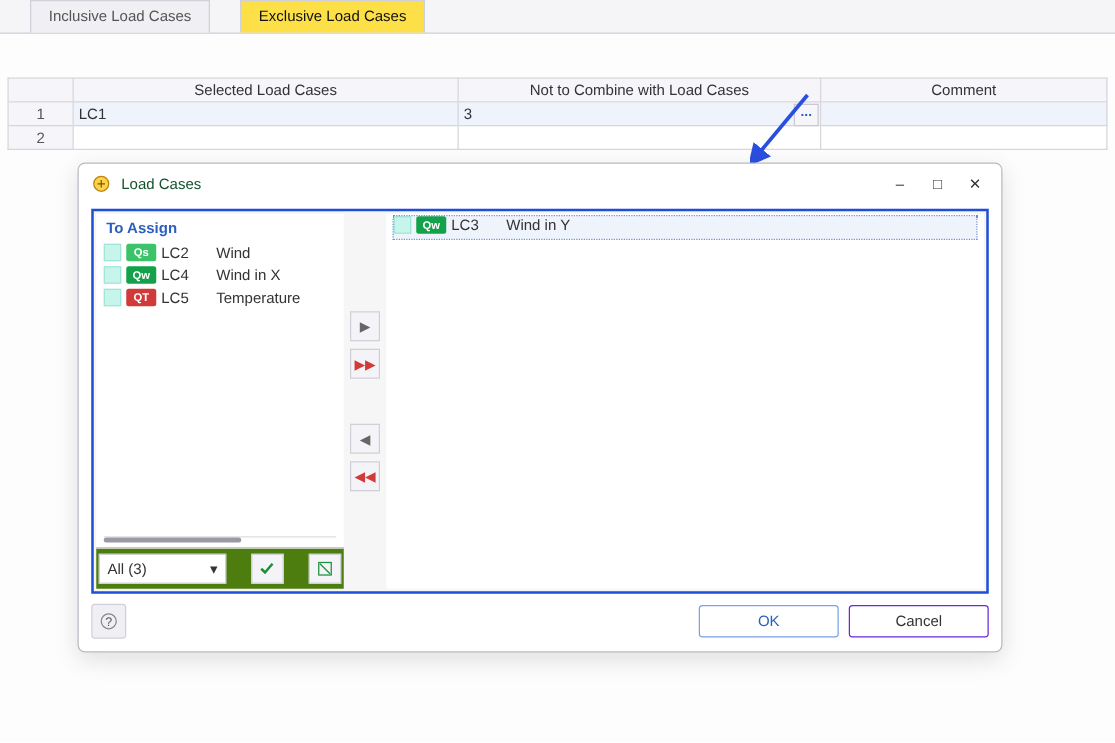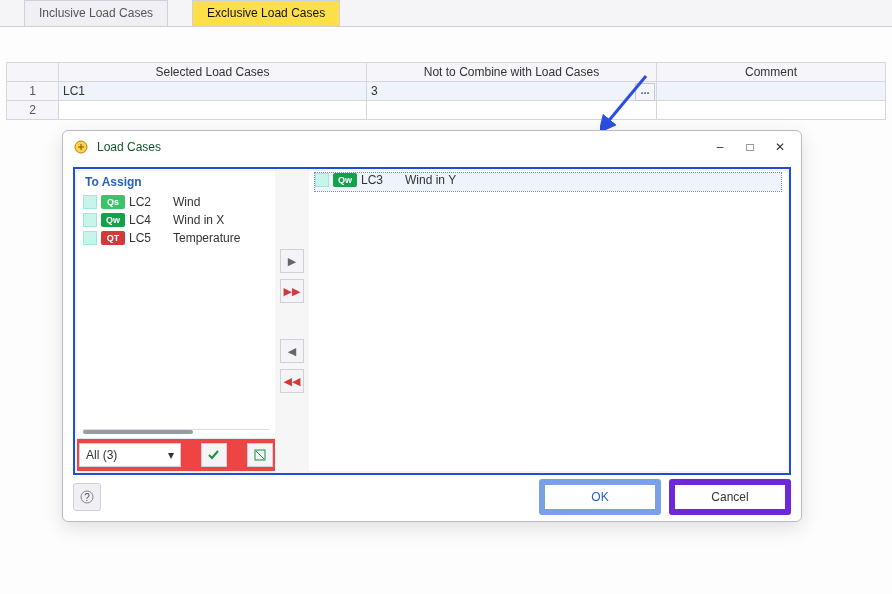--- a/index.html
+++ b/index.html
@@ -47,31 +47,31 @@
 .item{display:flex;height:18px;gap:4px;}
 .ck{width:12px;height:12px;background:#c7f5ec;border:1px solid #a0e6d9;}
 .tag{width:24px;height:14px;border-radius:2px;font-size:9px;color:#fff;display:flex;align-items:center;justify-content:center;font-weight:bold;}
 .tag.qs{background:#3cc36a;}
 .tag.qw{background:#13a24a;}
 .tag.qt{background:#d23a3a;}
 .item .code{width:40px;}
 .item .desc{color:#333;}
 .item.sel{outline:1px dotted #6a8dd6;background:#eef3fc;}
 
-.leftfoot{position:absolute;left:0;right:0;bottom:0;height:32px;border-top:1px solid #e6e6ec;background:#ef4444;display:flex;align-items:center;padding:0 2px;gap:20px;}
+.leftfoot{position:absolute;left:0;right:0;bottom:0;height:32px;border-top:1px solid #e6e6ec;background:#4d7c0f;display:flex;align-items:center;padding:0 2px;gap:20px;}
 .combo{flex:1;height:22px;border:1px solid #d0d0d8;background:#fff;display:flex;align-items:center;padding:0 6px;justify-content:space-between;cursor:pointer;}
 .footbtn{width:24px;height:22px;border:1px solid #d0d0d8;background:#f4f4f8;display:flex;align-items:center;justify-content:center;cursor:pointer;}
 .leftscroll{position:absolute;left:6px;right:6px;bottom:36px;height:6px;background:#fff;}
 .leftscroll .track{height:4px;border-top:1px solid #ddd;}
 .leftscroll .thumb{width:110px;height:4px;background:#9a9aa4;border-radius:2px;margin-top:-4px;}
 
 .dlgfoot{position:absolute;left:10px;right:10px;bottom:8px;height:32px;display:flex;align-items:center;}
 .helpbtn{width:26px;height:26px;background:#f0f0f4;border:1px solid #d0d0d8;border-radius:3px;display:flex;align-items:center;justify-content:center;cursor:pointer;}
 .spacer{flex:1;}
-.btn{min-width:78px;height:24px;border:6px solid #6d28d9;border-radius:3px;background:#fff;display:flex;align-items:center;justify-content:center;cursor:pointer;margin-left:8px;padding:0 16px;}
+.btn{min-width:78px;height:24px;border:1px solid #6d28d9;border-radius:3px;background:#fff;display:flex;align-items:center;justify-content:center;cursor:pointer;margin-left:8px;padding:0 16px;}
 .btn.primary{border-color:#7aa0e6;color:#2a5fbf;}
 </style>
 </head>
 <body>
 <div class="screen">
 
 <div class="tabstrip">
   <div class="tab">Inclusive Load Cases</div>
   <div class="tab active">Exclusive Load Cases</div>
 </div>

